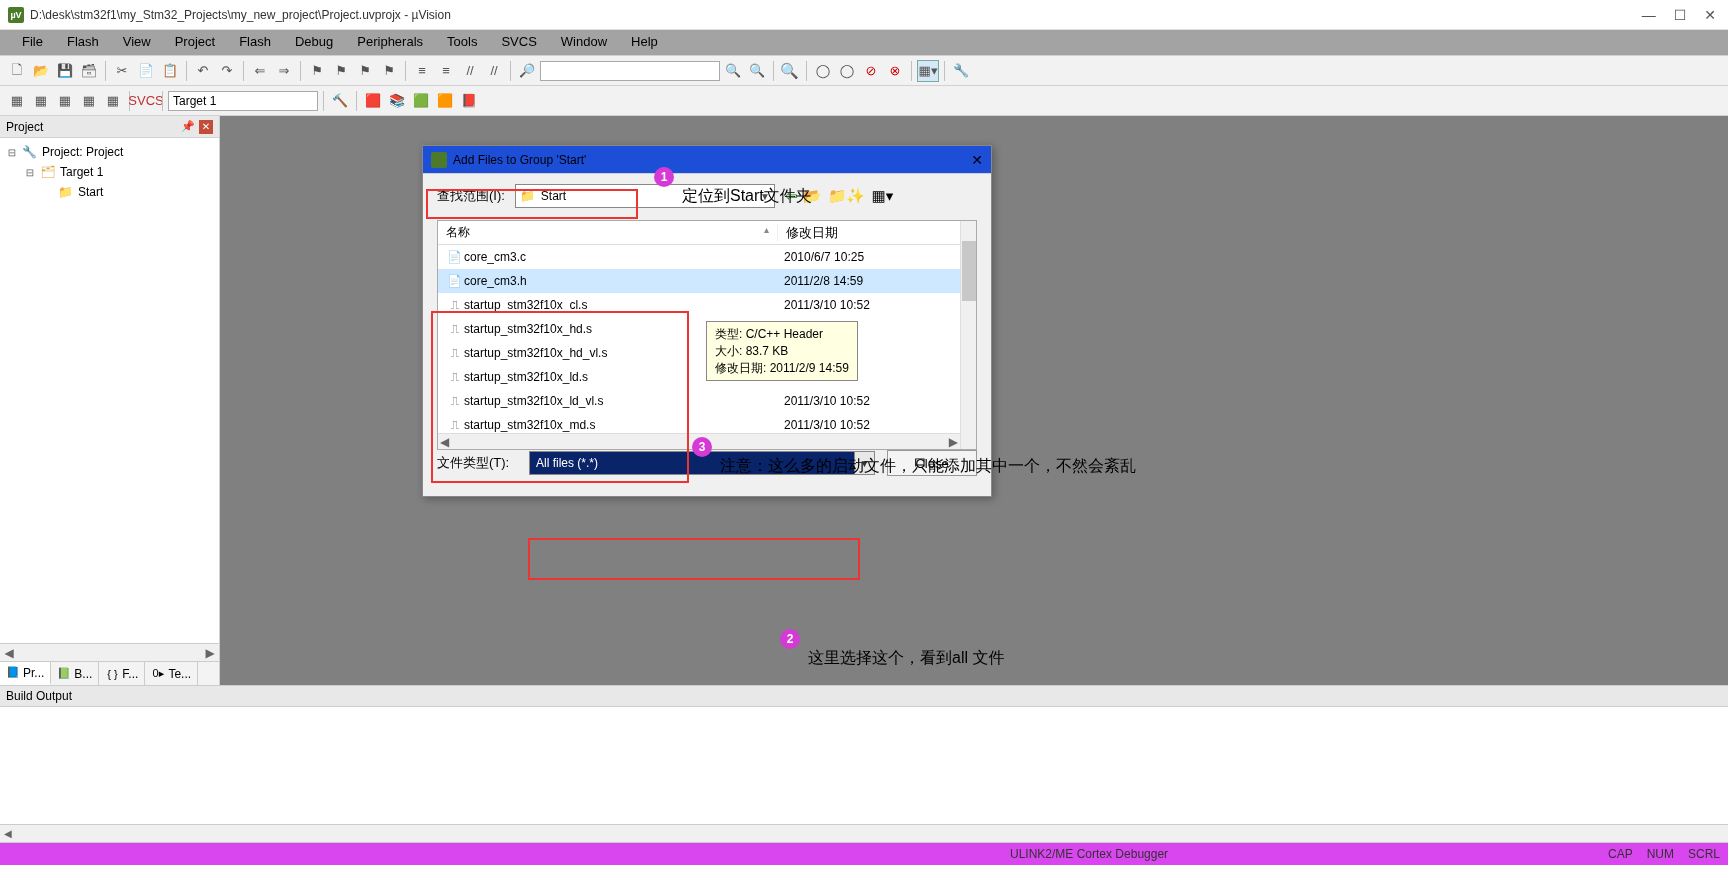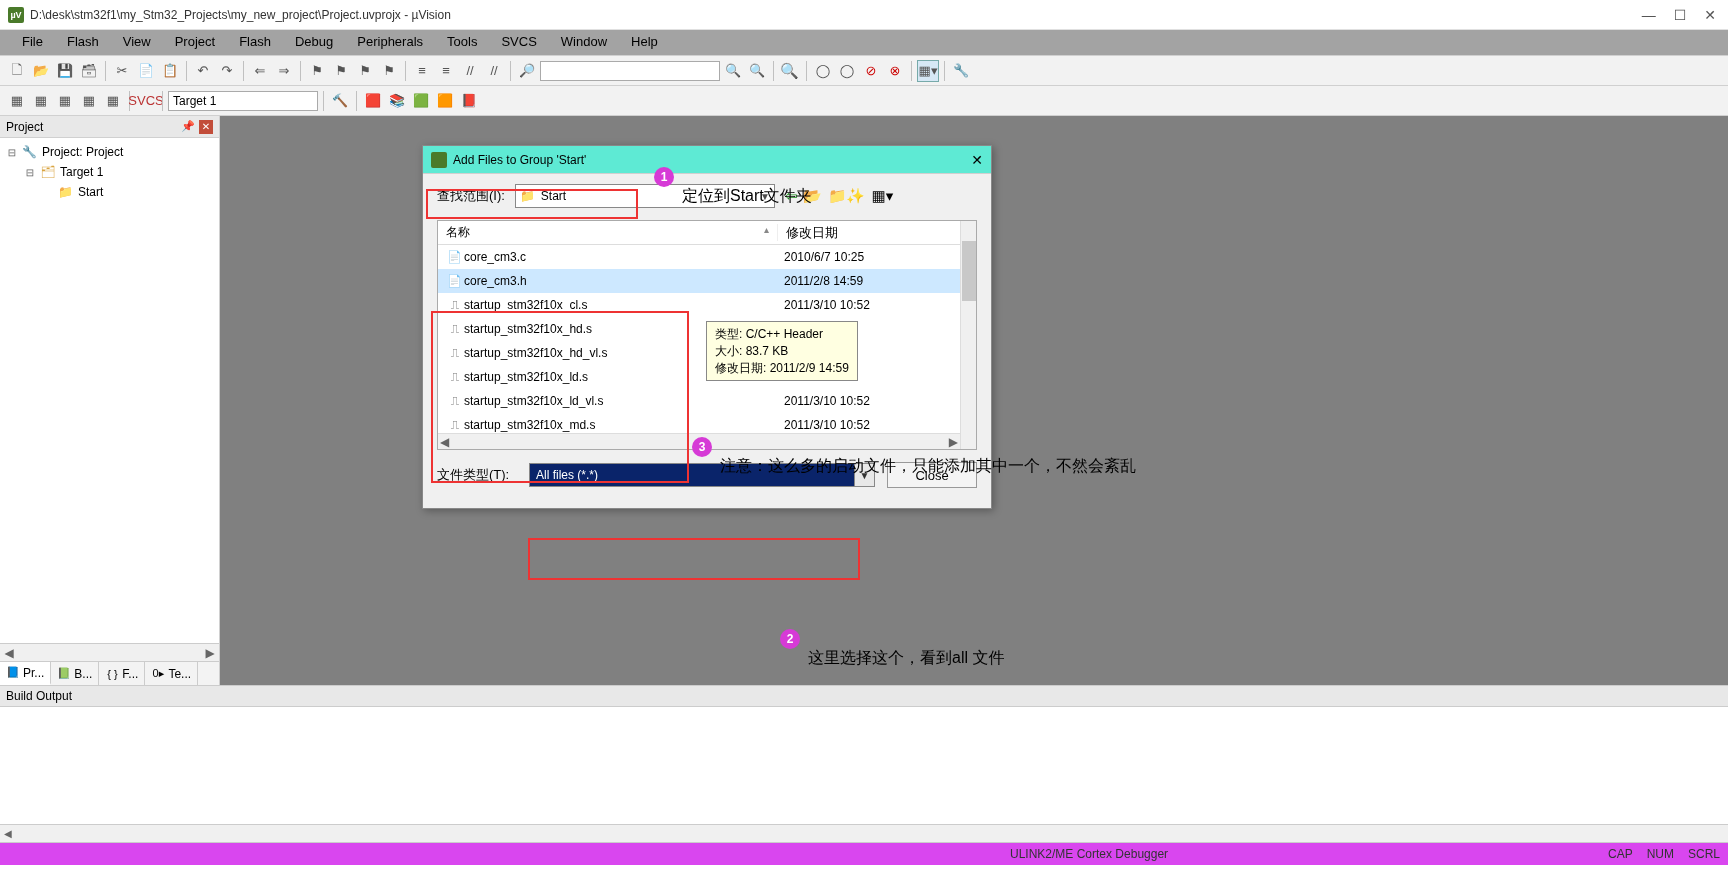--- a/index.html
+++ b/index.html
@@ -48,34 +48,34 @@
 .pane-tabs { height:24px; background:#f3f3f3; border-top:1px solid #ccc; display:flex; align-items:stretch; }
 .pane-tabs .ptab { display:flex; align-items:center; padding:0 6px; font-size:12px; border-right:1px solid #ccc; cursor:pointer; gap:3px; }
 .pane-tabs .ptab.active { background:#fff; border-bottom:2px solid #fff; }
 .ptab-icon { width:14px; height:14px; display:inline-flex; align-items:center; justify-content:center; font-size:11px; }
 
 
 .mdi { flex:1; background:#808080; position:relative; }
 
 
 .dialog { position:absolute; left:422px; top:145px; width:570px; background:#f0f0f0; border:1px solid #888; box-shadow:2px 2px 8px rgba(0,0,0,0.3); }
-.dlg-title { height:28px; background:#5eead4; display:flex; align-items:center; padding:0 8px; font-size:13px; border-bottom:1px solid #d0d0d0; }
+.dlg-title { height:28px; background:#1d4ed8; display:flex; align-items:center; padding:0 8px; font-size:13px; border-bottom:1px solid #d0d0d0; }
 .dlg-title .dlg-icon { width:16px; height:16px; background:#4a7a2a; margin-right:6px; border-radius:2px; }
 .dlg-title .dlg-close { margin-left:auto; font-size:14px; cursor:pointer; }
 .dlg-body { padding:10px 14px 12px 14px; }
 
 .lookin-row { display:flex; align-items:center; gap:10px; margin-bottom:12px; }
 .lookin-label { font-size:13px; }
 .lookin-combo { flex:0 0 260px; height:24px; border:1px solid #888; background:#fff; display:flex; align-items:center; padding:0 4px; }
 .lookin-combo .fld { color:#d9a441; margin-right:6px; }
 .lookin-combo .dd { margin-left:auto; font-size:10px; opacity:.7; }
 .lookin-icons { display:flex; gap:6px; align-items:center; }
 .lookin-icons span { font-size:15px; cursor:pointer; }
 
-.filelist { border:1px solid #aaa; background:#fff; height:230px; overflow:hidden; position:relative; margin-bottom:12px; }
+.filelist { border:1px solid #aaa; background:#fff; height:230px; overflow:hidden; position:relative; }
 .fl-head { display:flex; border-bottom:1px solid #ddd; height:24px; align-items:center; background:#fff; }
 .fl-head .col { padding:0 8px; font-size:13px; }
 .fl-head .col.name { width:340px; border-right:1px solid #eee; position:relative; }
 .fl-head .col.date { flex:1; }
 .fl-rows { position:relative; }
 .fl-row { display:flex; height:24px; align-items:center; padding:0 8px; font-size:13px; cursor:pointer; }
 .fl-row.sel { background:#cde8ff; }
 .fl-row .fic { width:18px; display:inline-block; text-align:center; color:#777; }
 .fl-row .fname { width:320px; }
 .fl-row .fdate { flex:1; }

